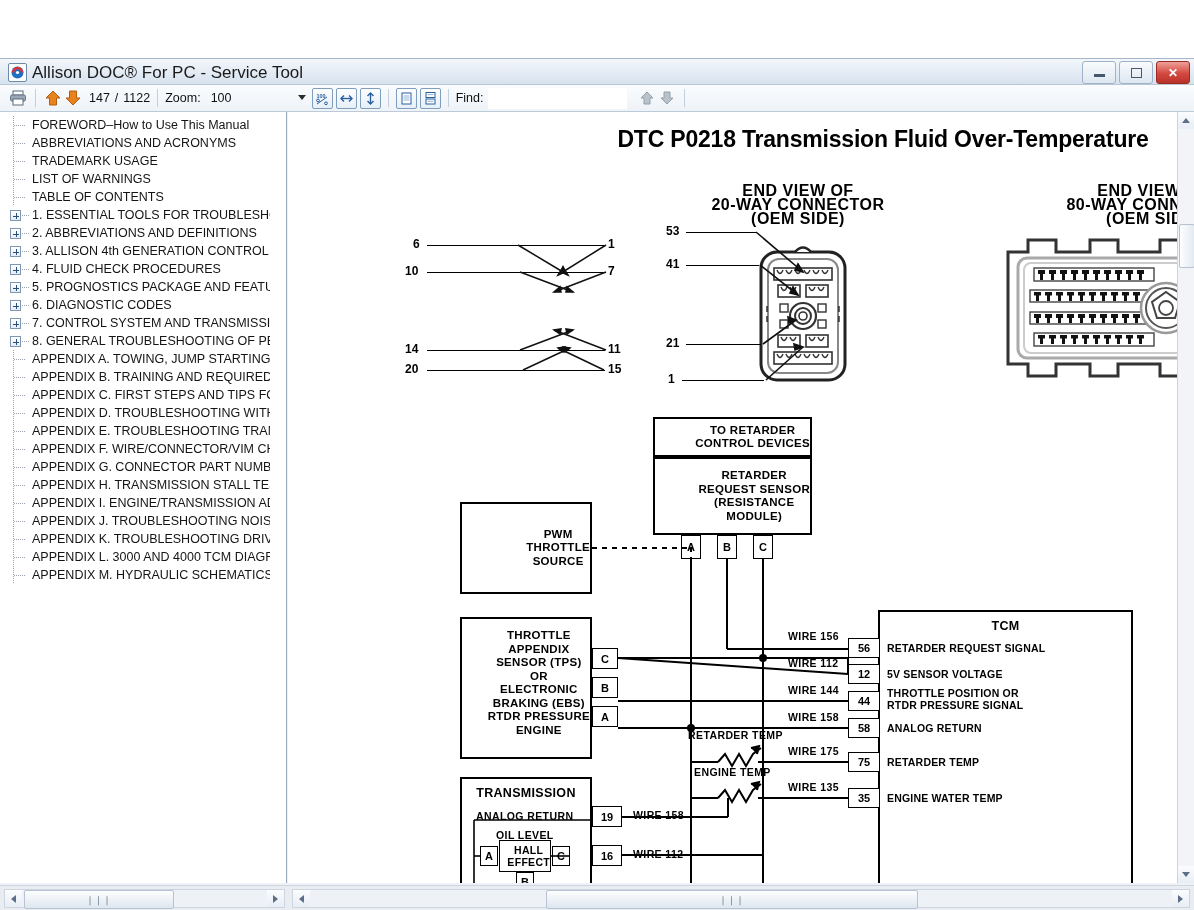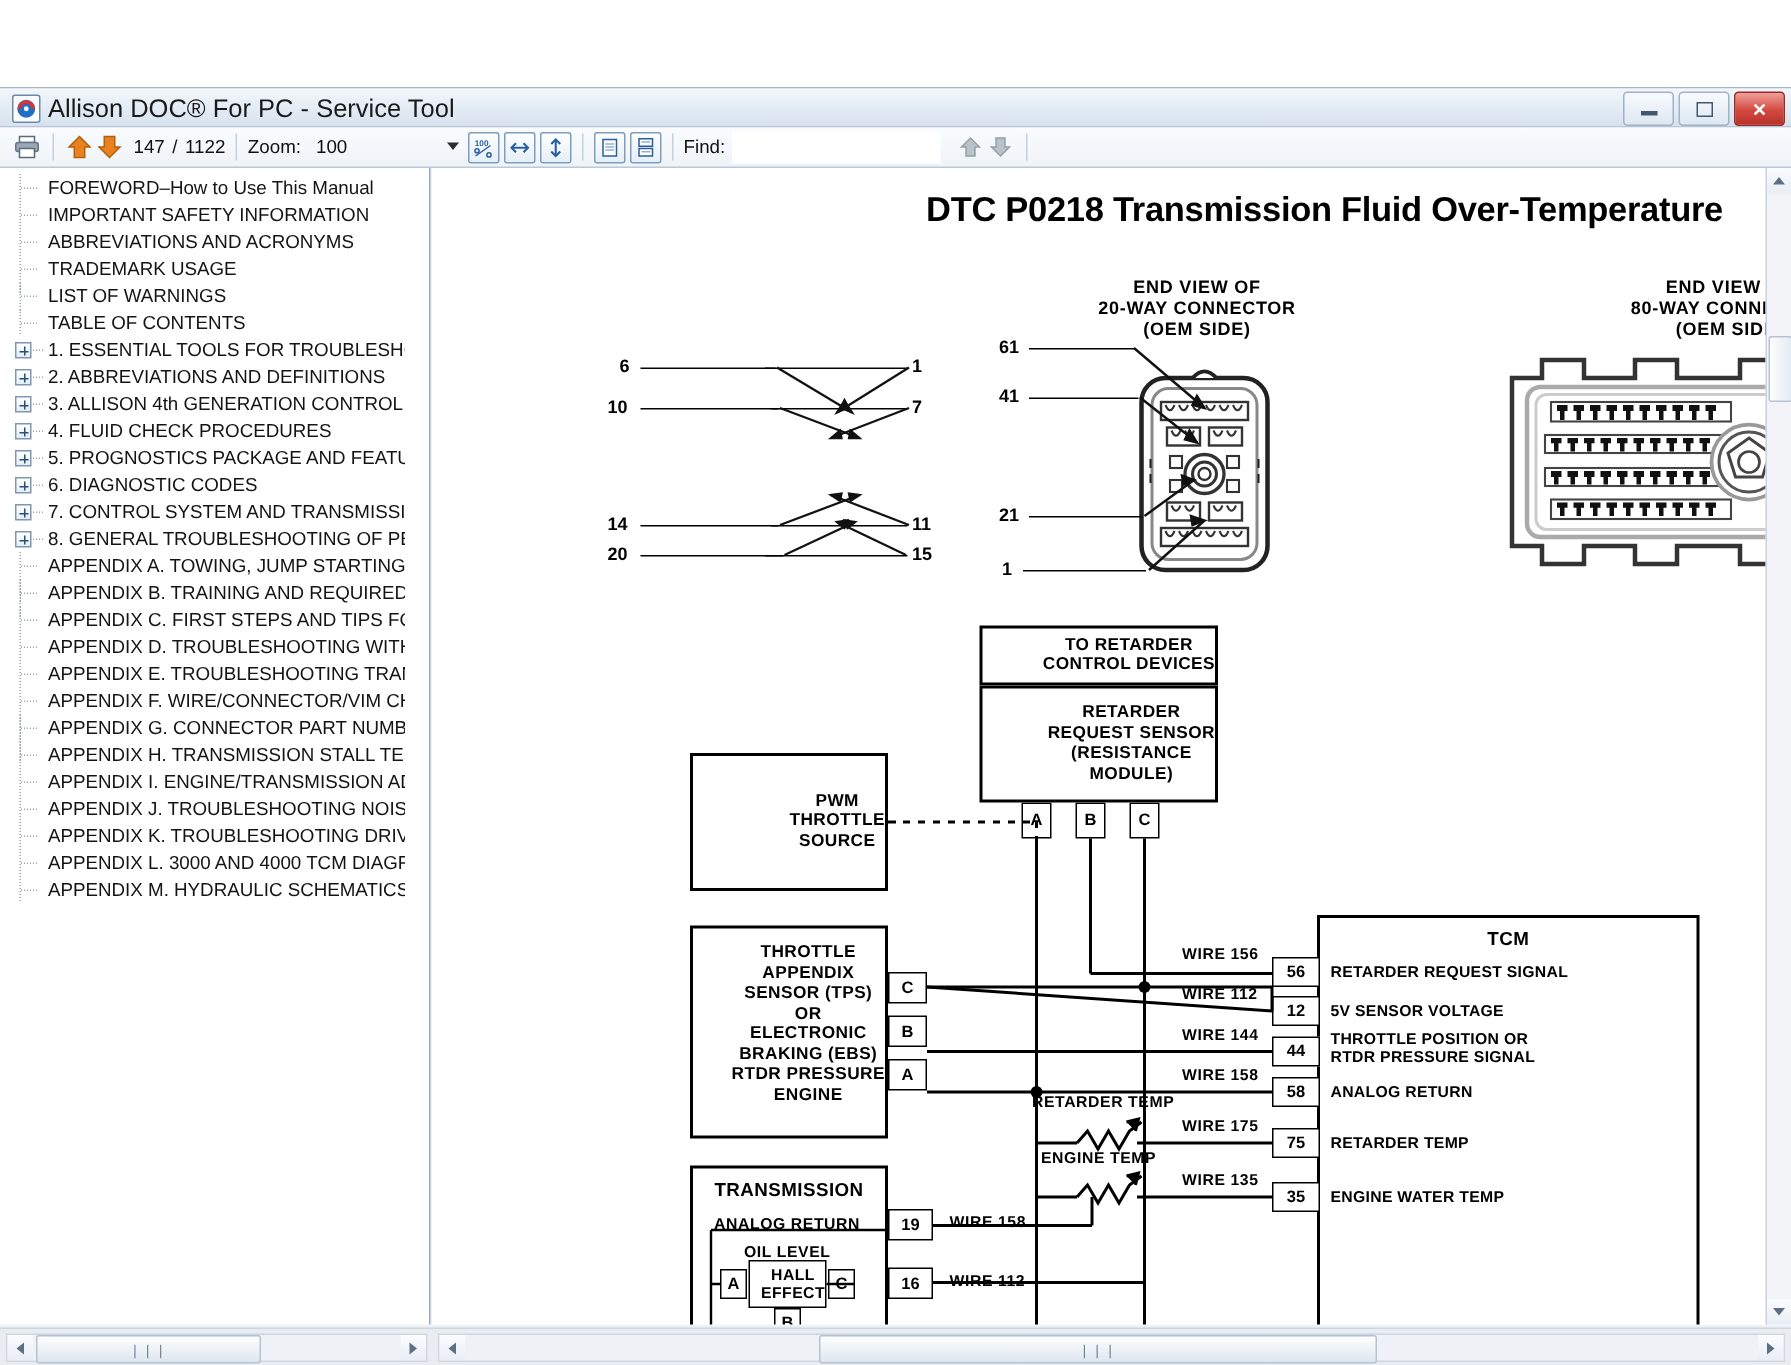--- a/index.html
+++ b/index.html
@@ -133,21 +133,21 @@
   .hsb-thumb{position:absolute;top:0;height:17px;border:1px solid #b7c3d1;border-radius:2px;
              background:linear-gradient(180deg,#fdfefe,#dde6ef);
              display:flex;align-items:center;justify-content:center;}
   .grip{font-size:9px;color:#6f7f90;letter-spacing:1px;}
   .bottombar{position:absolute;left:0;bottom:0;width:1194px;height:25px;background:#e9edf2;
              border-top:1px solid #cdd6e0;box-sizing:border-box;}
 
   
   .doc-title{position:absolute;left:0;top:14px;width:1190px;text-align:center;
              font-size:23px;font-weight:bold;color:#000;letter-spacing:-0.2px;}
-  .cap{position:absolute;text-align:center;font-size:12px;font-weight:bold;
+  .cap{position:absolute;text-align:center;font-size:16px;font-weight:bold;
        color:#000;line-height:14px;letter-spacing:0.5px;}
   .pinlabel{position:absolute;font-size:12px;font-weight:bold;color:#000;}
   .blkbox{position:absolute;border:2px solid #000;box-sizing:border-box;background:#fff;
           display:flex;align-items:center;justify-content:flex-end;text-align:center;
           font-size:11.5px;font-weight:bold;line-height:13.5px;letter-spacing:.3px;color:#000;}
   .pinbox{position:absolute;border:1.6px solid #000;box-sizing:border-box;background:#fff;
           display:flex;align-items:center;justify-content:center;
           font-size:11px;font-weight:bold;color:#000;}
   .wirelbl{position:absolute;font-size:10.5px;font-weight:bold;color:#000;letter-spacing:.4px;}
   .tcmpin{position:absolute;font-size:10.5px;font-weight:bold;color:#000;letter-spacing:.2px;line-height:12px;}
@@ -280,27 +280,20 @@
     </div>
 
     <div class="tree-pane">
       <div class="tree" id="tree-root">
           <div class="tnode">
             <div class="tguide">
               <div class="dashline"></div>
               <div class="dashhoriz"></div>
             </div>
             <span class="tlabel">FOREWORD–How to Use This Manual</span>
-          </div>
-          <div class="tnode">
-            <div class="tguide">
-              <div class="dashline"></div>
-              <div class="dashhoriz"></div>
-            </div>
-            <span class="tlabel">IMPORTANT SAFETY INFORMATION</span>
           </div>
           <div class="tnode">
             <div class="tguide">
               <div class="dashline"></div>
               <div class="dashhoriz"></div>
             </div>
             <span class="tlabel">ABBREVIATIONS AND ACRONYMS</span>
           </div>
           <div class="tnode">
             <div class="tguide">
@@ -772,21 +765,21 @@
             </g>
           </g>
 
           <circle cx="166" cy="76" r="25" fill="#fff" stroke="#999" stroke-width="2.5"></circle>
           <circle cx="166" cy="76" r="20" fill="#fff" stroke="#555" stroke-width="2"></circle>
           <path d="M166 60 l14 10 -5 16 h-18 l-5 -16 z" fill="#fff" stroke="#444" stroke-width="2"></path>
           <circle cx="166" cy="76" r="7" fill="#fff" stroke="#444" stroke-width="1.8"></circle>
         </svg>
 
         <div class="leader" style="left:398px;top:120px;width:70px"></div>
-        <div class="pinlabel" style="left:378px;top:112px">61</div>
+        <div class="pinlabel" style="left:378px;top:112px">53</div>
         <div class="leader" style="left:398px;top:153px;width:73px"></div>
         <div class="pinlabel" style="left:378px;top:145px">41</div>
         <div class="leader" style="left:398px;top:232px;width:75px"></div>
         <div class="pinlabel" style="left:378px;top:224px">21</div>
         <div class="leader" style="left:394px;top:268px;width:82px"></div>
         <div class="pinlabel" style="left:380px;top:260px">1</div>
 
         <svg style="position:absolute;left:390px;top:110px" width="700" height="170" viewBox="0 0 700 170">
           <g stroke="#111" stroke-width="1.6" fill="none">
             <line x1="78" y1="10" x2="125" y2="50"></line>

